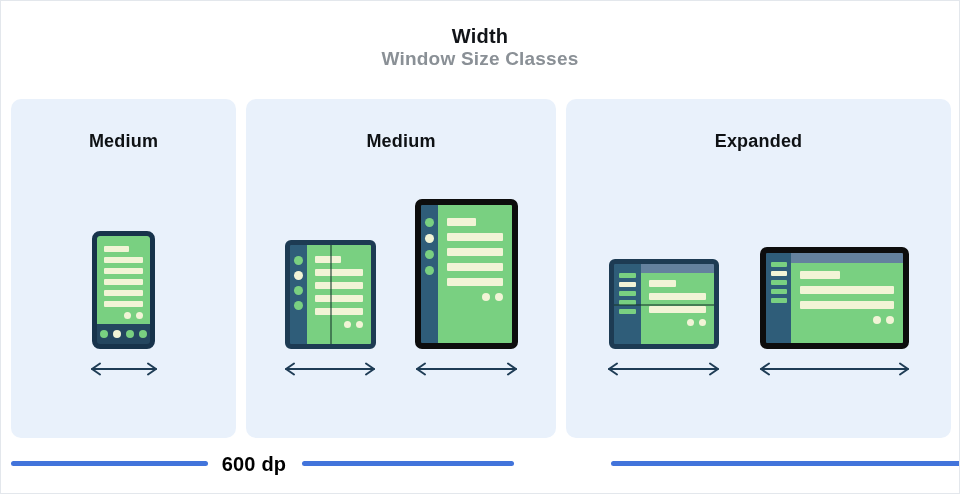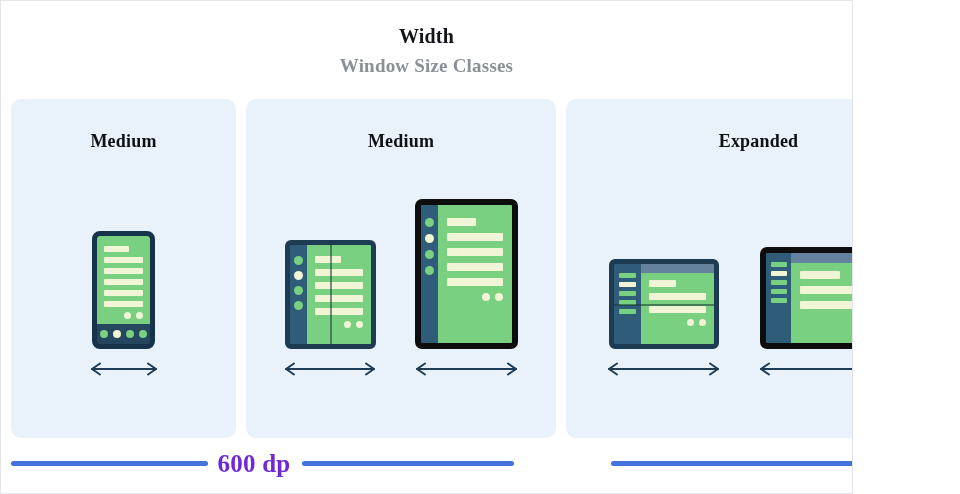--- a/index.html
+++ b/index.html
@@ -1,24 +1,24 @@
 <!DOCTYPE html>
 <html><head>
 <meta charset="utf-8">
 <style>
   html,body{margin:0;padding:0;background:#fff;}
   body{font-family:"Liberation Sans", sans-serif;}
   .canvas{
-    position:relative;width:853px;height:494px;background:#ffffff;
-    border:1px solid #e3e7ec;box-sizing:border-box;overflow:hidden;font-family:Liberation Serif, serif;
+    position:relative;width:960px;height:494px;background:#ffffff;
+    border:1px solid #e3e7ec;box-sizing:border-box;overflow:hidden;
   }
   
   .hdr{position:absolute;top:24px;left:0;width:100%;text-align:center;}
   .hdr .title{font-size:20px;font-weight:bold;color:#111418;letter-spacing:.2px;}
-  .hdr .subtitle{font-size:19px;font-weight:bold;color:#8a9096;margin-top:7px;letter-spacing:.2px;}
+  .hdr .subtitle{font-size:19px;font-weight:bold;color:#8a9096;letter-spacing:.2px;}
   
   .panel{
     position:absolute;top:98px;height:339px;background:#e9f1fb;border-radius:10px;
   }
   .panel-compact{left:10px;width:225px;}
   .panel-medium{left:245px;width:310px;}
   .panel-expanded{left:565px;width:385px;}
   .panel h3{
     position:absolute;top:32px;left:0;width:100%;margin:0;text-align:center;
     font-size:18px;font-weight:bold;color:#0e1114;letter-spacing:.2px;
@@ -95,21 +95,21 @@
   .tabl .line.short{width:40px;}
   .tabl .dots i{width:8px;height:8px;}
   
   .axis{position:absolute;left:0;top:450px;width:960px;height:30px;}
   .seg{position:absolute;top:10px;height:5px;background:#4274db;border-radius:3px;}
   .seg1{left:10px;width:197px;}
   .seg2{left:301px;width:212px;}
   .seg3{left:610px;width:350px;border-radius:3px 0 0 3px;}
   .bp{
     position:absolute;top:0;height:26px;line-height:26px;
-    font-size:25px;font-weight:bold;color:#6d28d9;text-align:center;letter-spacing:.2px;
+    font-size:20px;font-weight:bold;color:#000000;text-align:center;letter-spacing:.2px;
   }
   .bp-600{left:212px;width:82px;}
   .bp-840{left:524px;width:82px;}
   .arrow path{stroke:#1e3c55;stroke-width:2;fill:none;stroke-linecap:round;stroke-linejoin:round;}
 </style>
 </head>
 <body>
 
 <div class="canvas">
 

